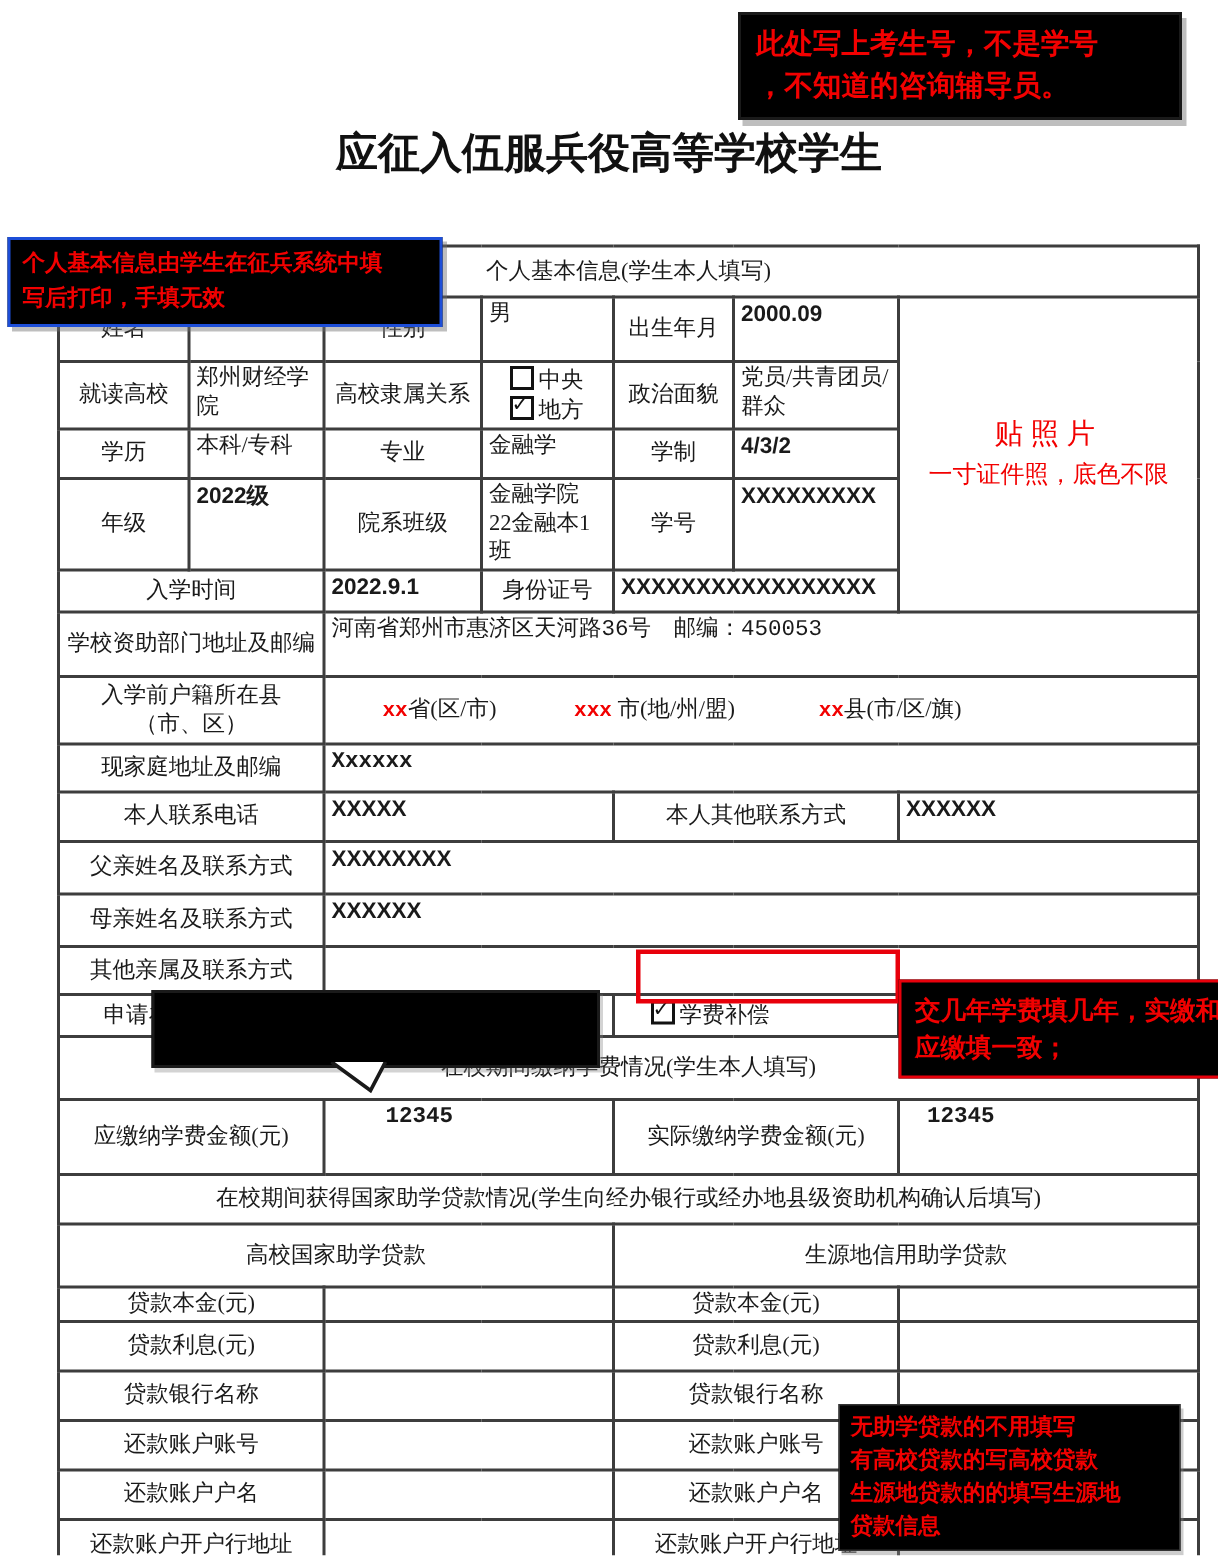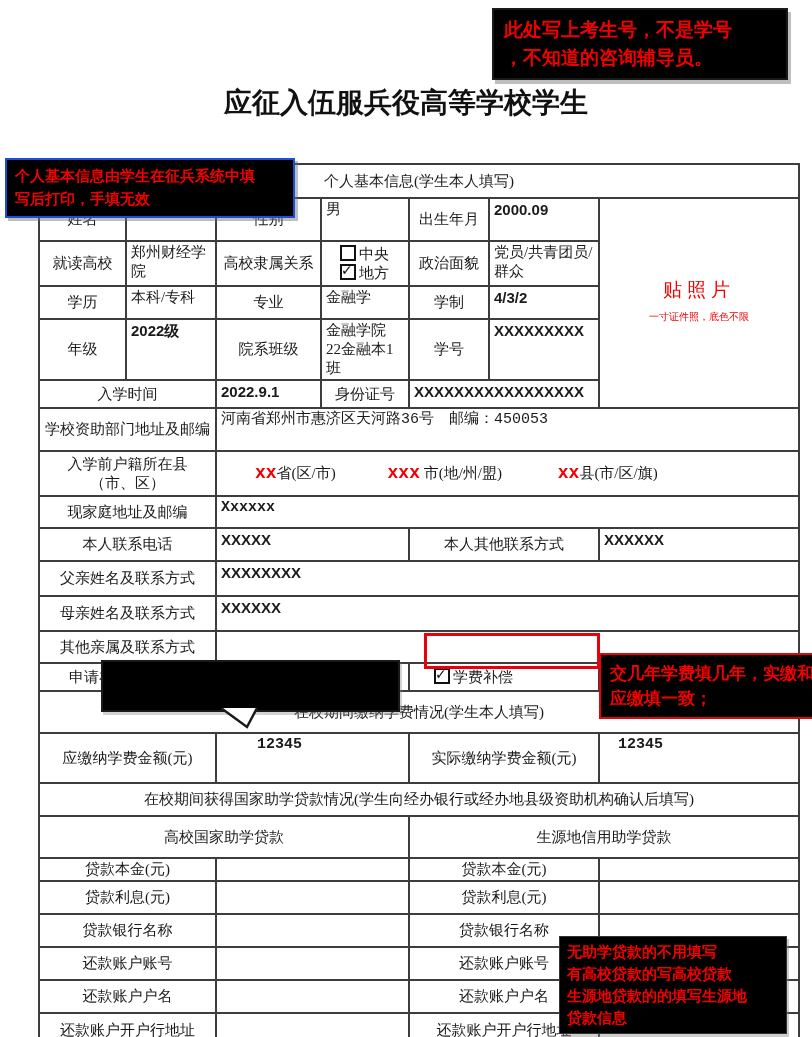--- a/index.html
+++ b/index.html
@@ -11,36 +11,36 @@
          font-weight:bold;font-size:28px;line-height:30px;color:#111;}
 
   
   table.form{position:absolute;left:38px;top:163px;width:760px;
              border-collapse:collapse;table-layout:fixed;background:#fff;}
   table.form td{border:2px solid #3d3d3d;padding:1px 4px;font-size:15px;
                 color:#1a1a1a;vertical-align:middle;overflow:hidden;line-height:19px;}
   .lbl{text-align:center;}
   .top{vertical-align:top !important;}
   .pre{white-space:pre-line;}
-  .val{font-family:"Liberation Sans","DejaVu Sans",sans-serif;font-weight:bold;font-size:18px;}
+  .val{font-family:"Liberation Sans","DejaVu Sans",sans-serif;font-weight:bold;font-size:14px;}
   .red{color:#f20000;font-family:Liberation Mono, monospace;}
   .sec{text-align:center;}
   .small{font-size:13px;line-height:16px;}
 
   
   .cbox{display:inline-block;width:12px;height:12px;border:2px solid #111;margin-right:3px;
         position:relative;vertical-align:-2px;background:#fff;}
   .cbox.checked::after{content:"✓";position:absolute;left:-1px;top:-5px;font-size:14px;
         font-weight:bold;color:#111;font-family:"DejaVu Sans",sans-serif;}
   .optline{padding-left:14px;text-align:left;}
 
   
   .photo-cell{text-align:center;}
   .photo-t{font-size:19px;letter-spacing:5px;color:#f20000;}
-  .photo-n{font-size:10px;color:#f20000;margin-top:8px;}
+  .photo-n{font-size:16px;color:#f20000;margin-top:8px;}
 
   
   .notebox{position:absolute;background:#000000;color:#f20000;font-weight:bold;z-index:6;}
   #top-note{left:492px;top:8px;width:272px;padding:6px 10px;border:2px solid #1a1a1a;
             font-size:19px;line-height:28px;white-space:pre-line;box-shadow:3px 4px 0 rgba(110,110,110,.45);}
   #left-note{left:5px;top:158px;width:270px;padding:5px 8px;border:2px solid #1d4ed8;
             font-size:15px;line-height:23px;white-space:pre-line;box-shadow:3px 3px 0 rgba(110,110,110,.45);}
   #callout{left:101px;top:660px;width:285px;padding:4px 5px;border:2px solid #1a1a1a;
             font-size:16px;line-height:20px;text-align:center;white-space:pre-line;
             box-shadow:2px 3px 0 rgba(130,130,130,.35);}

